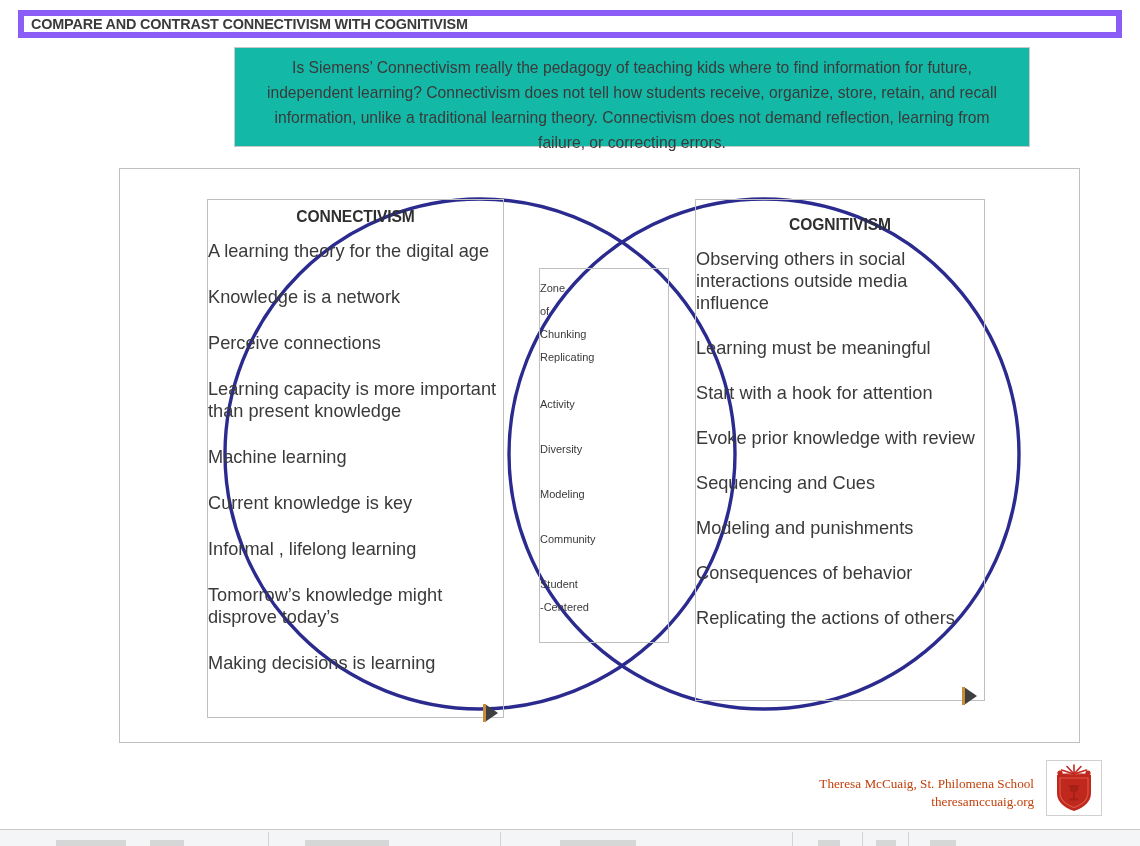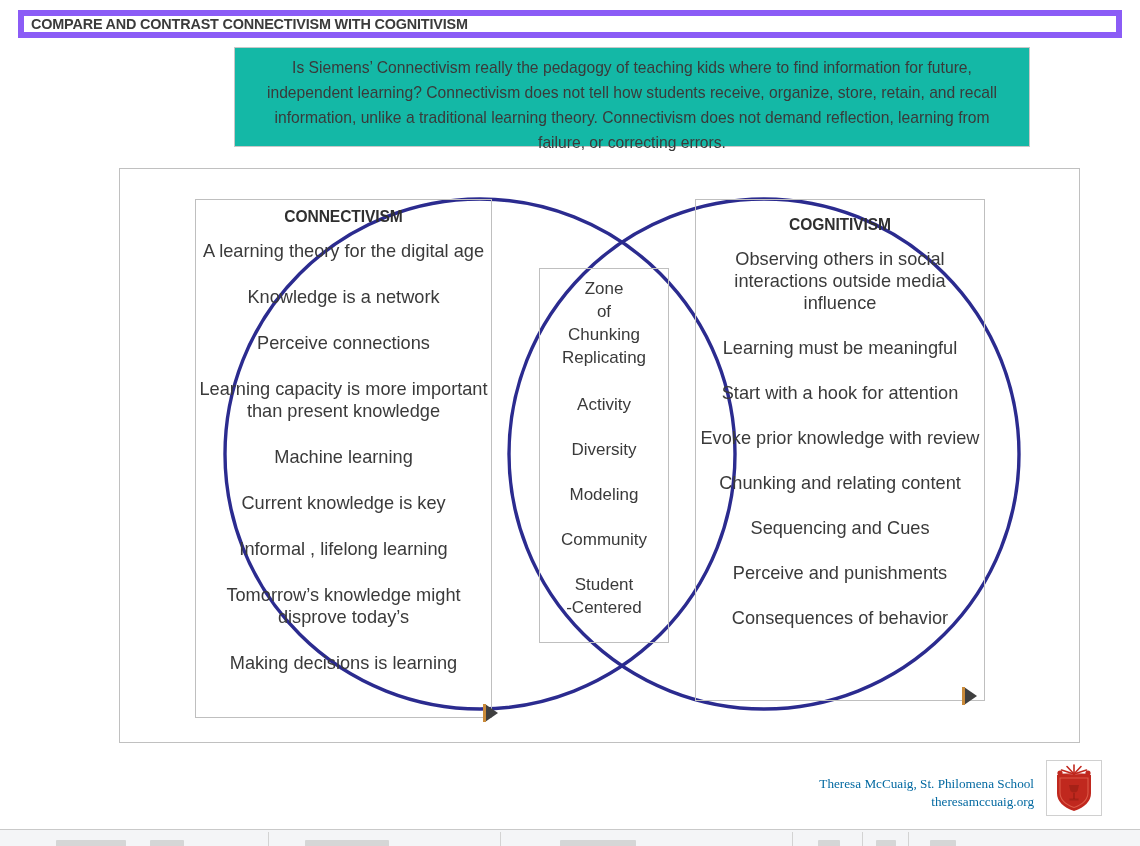--- a/index.html
+++ b/index.html
@@ -86,21 +86,21 @@
 
   
   .panel {
     position: absolute;
     border: 1px solid #bfbfbf;
     background: transparent;
     font-family: "Liberation Sans Narrow", "Liberation Sans", sans-serif;
     color: #3a3a3a;
   }
   .panel-left {
-    left: 195px;
+    left: 207px;
     top: 199px;
     width: 297px;
     height: 519px;
     padding-top: 8px;
   }
   .panel-right {
     left: 695px;
     top: 199px;
     width: 290px;
     height: 502px;
@@ -118,31 +118,30 @@
     text-align: center;
     font-size: 15.6px;
     font-weight: bold;
     letter-spacing: -0.1px;
     color: #2f2f2f;
     margin-bottom: 14px;
   }
 
   .panel-item {
     position: relative;
-    text-align: center;
     font-size: 18.2px;
     line-height: 22px;
     color: #3a3a3a;
     z-index: 3;
   }
   .panel-left .panel-item  { margin-bottom: 24px; }
   .panel-right .panel-item { margin-bottom: 23px; }
 
   .panel-center .panel-item {
-    font-size: 17px;
+    font-size: 11px;
     line-height: 23px;
     margin-bottom: 22px;
   }
   .panel-center .zpd-title { margin-bottom: 24px; }
   .panel-center .zpd-title > div { line-height: 23px; }
 
   
   .play-marker {
     position: absolute;
     width: 0;
@@ -167,21 +166,21 @@
   
   .credit {
     position: absolute;
     left: 812px;
     top: 775px;
     width: 222px;
     text-align: right;
     font-family: "Liberation Serif", serif;
     font-size: 13.2px;
     line-height: 18px;
-    color: #0369a1;
+    color: #c2410c;
   }
   .crest {
     position: absolute;
     left: 1046px;
     top: 760px;
     width: 56px;
     height: 56px;
     border: 1px solid #d0d0d0;
     background: #ffffff;
   }
@@ -261,24 +260,24 @@
     <div class="panel-item" style="white-space:pre-line;">Student
 -Centered</div>
   </div>
 
   <div class="panel panel-right">
     <div class="panel-heading">COGNITIVISM</div>
     <div class="panel-item">Observing others in social interactions outside media influence</div>
     <div class="panel-item">Learning must be meaningful</div>
     <div class="panel-item">Start with a hook for attention</div>
     <div class="panel-item">Evoke prior knowledge with review</div>
-    <div class="panel-item">Chunking and relating content</div>
     <div class="panel-item">Sequencing and Cues</div>
-    <div class="panel-item">Perceive and punishments</div>
+    <div class="panel-item">Modeling and punishments</div>
     <div class="panel-item">Consequences of behavior</div>
+    <div class="panel-item">Replicating the actions of others</div>
   </div>
 
   <div class="play-marker marker-left"></div>
   <div class="play-marker marker-right"></div>
 
   <div class="credit">
     <div>Theresa McCuaig, St. Philomena School</div>
     <div>theresamccuaig.org</div>
   </div>
 

